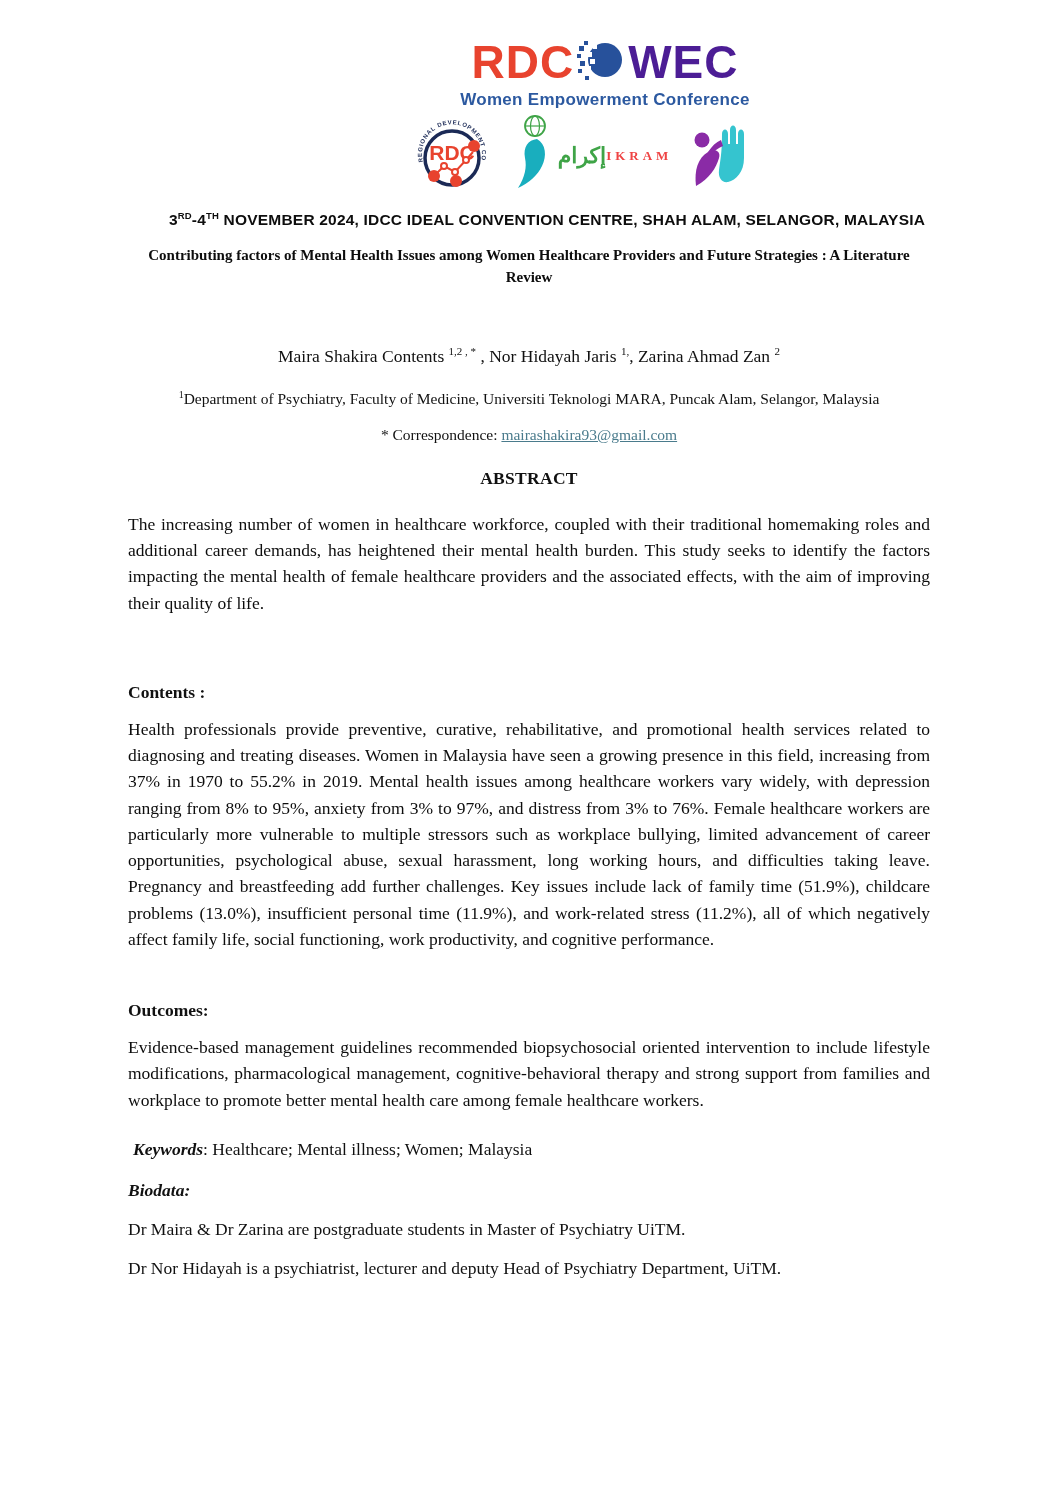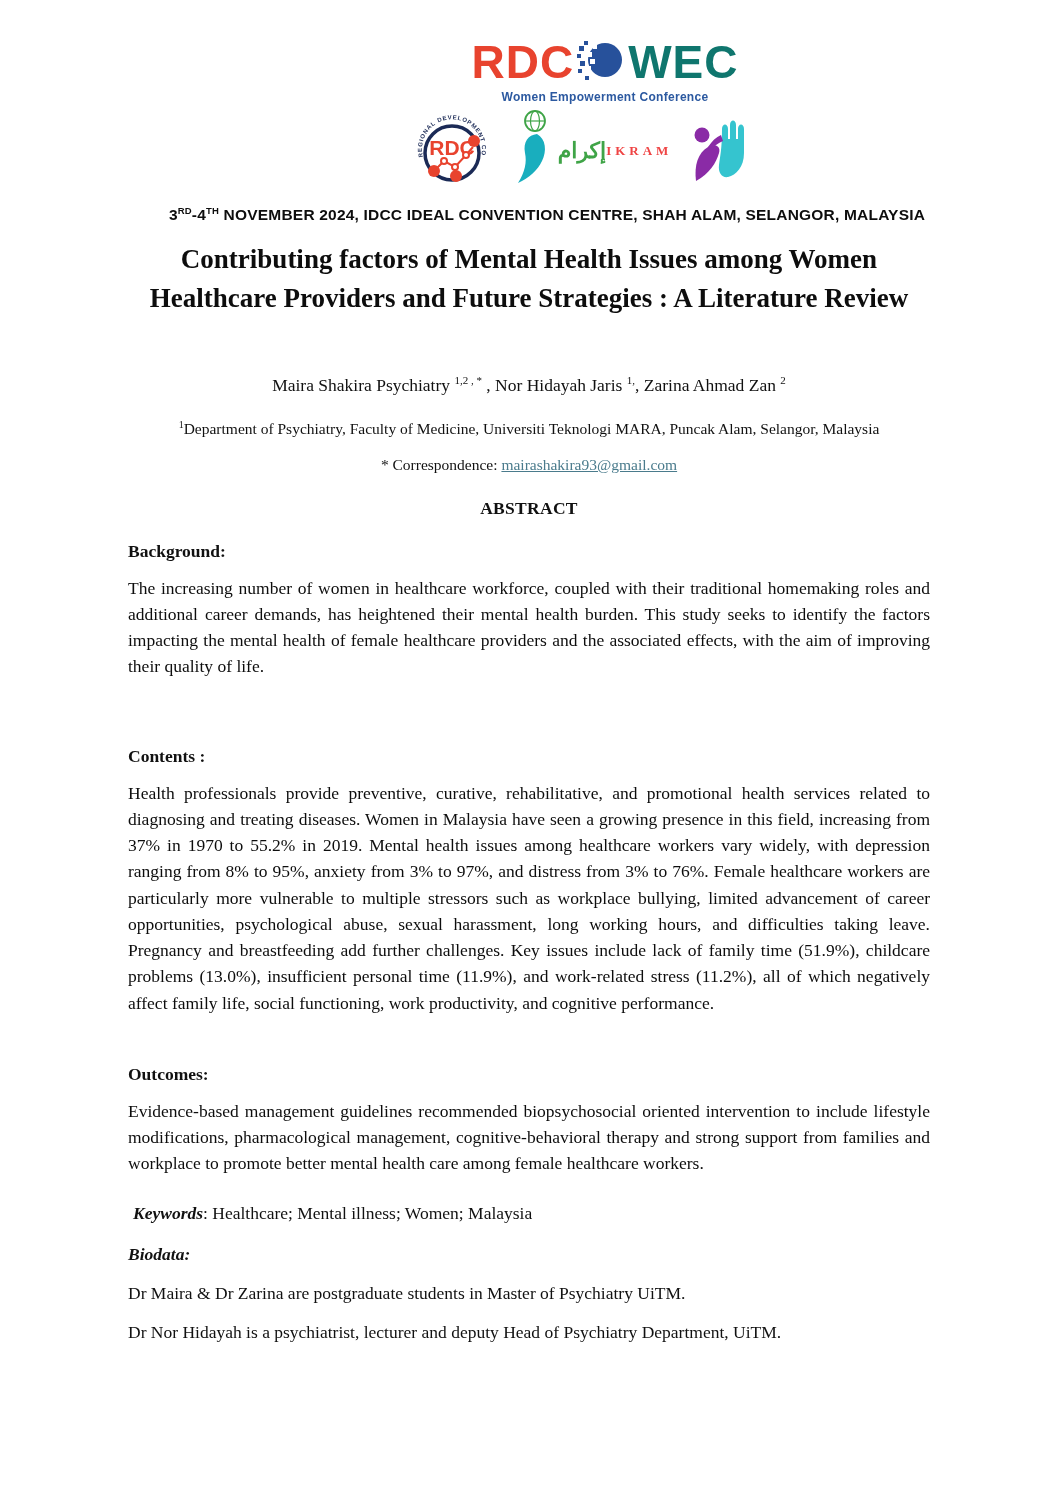--- a/index.html
+++ b/index.html
@@ -10,24 +10,24 @@
   }
   
   header { padding-top: 20px; text-align: center; }
   .rdcwec { position: relative; left: 76px; display: inline-block; }
   .rdcwec-row { display: flex; align-items: center; justify-content: center; gap: 3px; }
   .rdc-text, .wec-text {
     font-family: "Liberation Sans", sans-serif; font-weight: 800;
     font-size: 46px; letter-spacing: 1px; line-height: 1;
   }
   .rdc-text { color: #E8432E; }
-  .wec-text { color: #0f766e; }
+  .wec-text { color: #4c1d95; }
   .rdcwec-sub {
     font-family: "Liberation Sans", sans-serif; font-weight: 700;
-    font-size: 12px; color: #2C59A0; margin-top: 2px; letter-spacing: 0.3px;
+    font-size: 17px; color: #2C59A0; margin-top: 2px; letter-spacing: 0.3px;
   }
   .logo-row {
     display: flex; align-items: center; justify-content: center; gap: 16px;
     margin-top: 4px; position: relative; left: 52px; height: 84px;
   }
   .ikram-block, .pkpm-block, .uitm-block { display: flex; align-items: center; gap: 6px; }
   .ikram-texts { display: flex; align-items: center; line-height: 1.05; }
   .ikram-arabic { color: #3FA447; font-size: 22px; font-weight: bold; }
   .ikram-name { color: #ef4444; font-size: 13px; letter-spacing: 4px; font-weight: bold; font-family: "Liberation Serif", serif; }
   .pkpm-texts { display: flex; flex-direction: column; align-items: flex-start; }
@@ -47,21 +47,21 @@
   .uitm-line { font-family: "Liberation Serif", serif; font-size: 16px; color: #4A4A52; letter-spacing: 1.5px; line-height: 1.08; }
   .date-line {
     margin-top: 12px; font-family: "Liberation Sans", sans-serif; font-weight: 800;
     font-size: 15.5px; color: #0d0d0d; letter-spacing: 0.2px; position: relative; left: 18px;
   }
   .date-line sup { font-size: 9.5px; }
   
   main { padding: 0 128px; }
   .paper-title {
     margin: 16px auto 0; max-width: 836px; text-align: center;
-    font-size: 27px; font-weight: bold; line-height: 1.45; color: #0d0d0d;
+    font-size: 15px; font-weight: bold; line-height: 1.45; color: #0d0d0d;
   }
   .authors { margin-top: 56px; text-align: center; font-size: 17.5px; }
   .authors sup { font-size: 11px; }
   .affiliation { margin-top: 22px; text-align: center; font-size: 15.5px; line-height: 1.4; }
   .affiliation sup { font-size: 10px; }
   .correspondence { margin-top: 1px; text-align: center; font-size: 15.5px; }
   .correspondence a { color: #4A7B8C; text-decoration: underline; }
   .abstract-heading { margin-top: 24px; text-align: center; font-size: 17.5px; font-weight: bold; letter-spacing: 0.3px; }
   .section-heading { font-size: 17.5px; font-weight: bold; margin: 0; }
   .sec-bg { margin-top: 22px; }
@@ -158,30 +158,29 @@
     </div>
 
     <div class="date-line"><span>3</span><sup>RD</sup><span>-4</span><sup>TH</sup><span> NOVEMBER 2024, IDCC IDEAL CONVENTION CENTRE, SHAH ALAM, SELANGOR, MALAYSIA</span></div>
 
   </header>
 
   <main>
 
     <h1 class="paper-title">Contributing factors of Mental Health Issues among Women Healthcare Providers and Future Strategies : A Literature Review</h1>
 
-    <p class="authors"><span>Maira Shakira Psychiatry </span><sup>1,2 , *</sup><span> , </span><span>Nor Hidayah Jaris </span><sup>1,</sup><span>, </span><span>Zarina Ahmad Zan </span><sup>2</sup></p>
+    <p class="authors"><span>Maira Shakira Contents </span><sup>1,2 , *</sup><span> , </span><span>Nor Hidayah Jaris </span><sup>1,</sup><span>, </span><span>Zarina Ahmad Zan </span><sup>2</sup></p>
 
     <p class="affiliation"><sup>1</sup><span>Department of Psychiatry, Faculty of Medicine, Universiti Teknologi MARA, Puncak Alam, Selangor, Malaysia</span></p>
 
     <p class="correspondence"><span>* Correspondence: </span><a href="#">mairashakira93@gmail.com</a></p>
 
     <div class="abstract-heading">ABSTRACT</div>
 
     <section class="sec-bg">
-      <h2 class="section-heading">Background:</h2>
       <p class="section-body">The increasing number of women in healthcare workforce, coupled with their traditional homemaking roles and additional career demands, has heightened their mental health burden. This study seeks to identify the factors impacting the mental health of female healthcare providers and the associated effects, with the aim of improving their quality of life.</p>
     </section>
 
     <section class="sec-contents">
       <h2 class="section-heading">Contents :</h2>
       <p class="section-body">Health professionals provide preventive, curative, rehabilitative, and promotional health services related to diagnosing and treating diseases. Women in Malaysia have seen a growing presence in this field,  increasing from 37% in 1970 to 55.2% in 2019. Mental health issues among healthcare workers vary widely, with depression ranging from 8% to 95%, anxiety from 3% to 97%, and distress from 3% to 76%. Female healthcare workers are particularly more vulnerable to multiple stressors such as workplace bullying, limited advancement of career opportunities, psychological abuse, sexual harassment, long working hours, and difficulties taking leave. Pregnancy and breastfeeding add further challenges. Key issues include lack of family time (51.9%), childcare problems (13.0%), insufficient personal time (11.9%), and work-related stress (11.2%), all of which negatively affect family life, social functioning, work productivity, and cognitive performance.</p>
     </section>
 
     <section class="sec-outcomes">
       <h2 class="section-heading">Outcomes:</h2>

